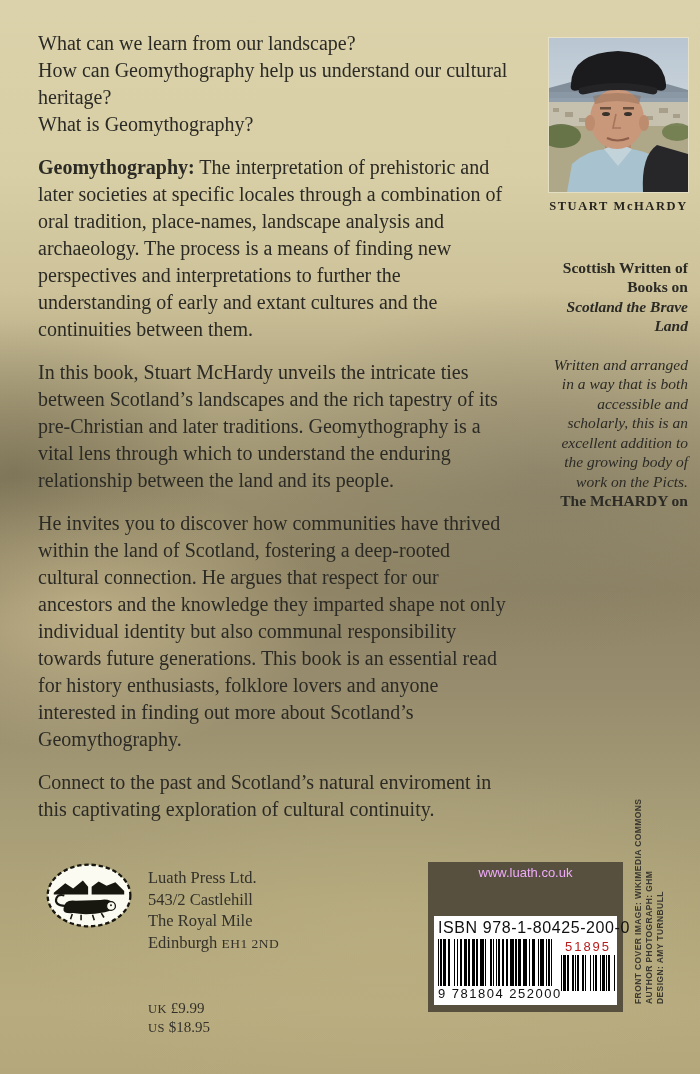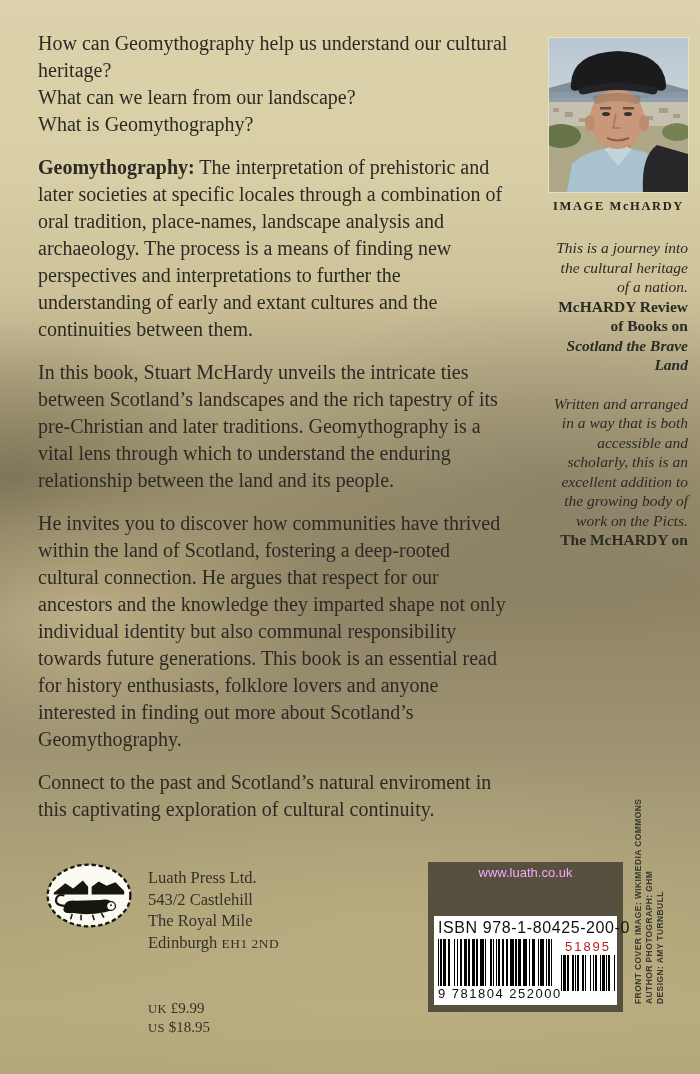--- a/index.html
+++ b/index.html
@@ -59,22 +59,22 @@
   .credits{position:absolute; left:633px; top:1004px; transform-origin:0 0; transform:rotate(-90deg);
            font-family:"Liberation Sans",sans-serif; font-size:8.5px; line-height:11px;
            letter-spacing:.4px; color:#3b3930; white-space:nowrap; font-weight:bold;}
 </style>
 </head>
 <body>
 
 <div class="page">
 
   <div class="main-col">
+    <p>What can we learn from our landscape?</p>
     <p>How can Geomythography help us understand our cultural heritage?</p>
-    <p>What can we learn from our landscape?</p>
     <p>What is Geomythography?</p>
     <p class="spaced"><span class="def-lead">Geomythography:</span><span> The interpretation of prehistoric and later societies at specific locales through a combination of oral tradition, place-names, landscape analysis and archaeology. The process is a means of finding new perspectives and interpretations to further the understanding of early and extant cultures and the continuities between them.</span></p>
     <p class="spaced">In this book, Stuart McHardy unveils the intricate ties between Scotland’s landscapes and the rich tapestry of its pre-Christian and later traditions. Geomythography is a vital lens through which to understand the enduring relationship between the land and its people.</p>
     <p class="spaced">He invites you to discover how communities have thrived within the land of Scotland, fostering a deep-rooted cultural connection. He argues that respect for our ancestors and the knowledge they imparted shape not only individual identity but also communal responsibility towards future generations. This book is an essential read for history enthusiasts, folklore lovers and anyone interested in finding out more about Scotland’s Geomythography.</p>
     <p class="spaced">Connect to the past and Scotland’s natural enviroment in this captivating exploration of cultural continuity.</p>
   </div>
 
   <div class="side-col">
     <svg class="photo" viewBox="0 0 139 154" preserveAspectRatio="none">
       <defs>
@@ -109,26 +109,26 @@
       <path d="M44,58 Q68,52 92,58 L90,66 Q68,60 46,66 Z" fill="#8f6a52" opacity=".45"></path>
       <rect x="51" y="69" width="11" height="2.5" fill="#6b4f3d"></rect>
       <rect x="74" y="69" width="11" height="2.5" fill="#6b4f3d"></rect>
       <ellipse cx="57" cy="76" rx="4" ry="2" fill="#38302a"></ellipse>
       <ellipse cx="79" cy="76" rx="4" ry="2" fill="#38302a"></ellipse>
       <path d="M67,76 L64,90 L72,90" fill="none" stroke="#a5765c" stroke-width="1.6"></path>
       <path d="M58,100 Q68,105 80,100" fill="none" stroke="#8e5f4a" stroke-width="2"></path>
       <path d="M22,46 Q23,15 69,13 Q114,15 117,46 Q118,55 108,52 Q69,41 30,52 Q20,55 22,46 Z" fill="#1b1b1d"></path>
       <path d="M30,50 Q69,40 108,50 Q110,58 101,56 Q69,48 37,56 Q28,58 30,50 Z" fill="#242427"></path>
     </svg>
-    <div class="caption">IMAGE McHARDY</div>
+    <div class="caption">STUART McHARDY</div>
 
     <div class="quotes">
       <div class="quote">
-        <span class="qtext">This is a journey into the cultural heritage of a nation.</span><br>
-        <span class="qsource">McHARDY Review of Books on</span><br>
+        <br>
+        <span class="qsource">Scottish Written of Books on</span><br>
         <span class="qwork">Scotland the Brave Land</span>
       </div>
       <div class="quote" style="">
         <span class="qtext">Written and arranged in a way that is both accessible and scholarly, this is an excellent addition to the growing body of work on the Picts.</span><br>
         <span class="qsource">The McHARDY on</span><br>
       </div>
     </div>
   </div>
 
   <svg class="pub-logo" viewBox="0 0 100 76">

